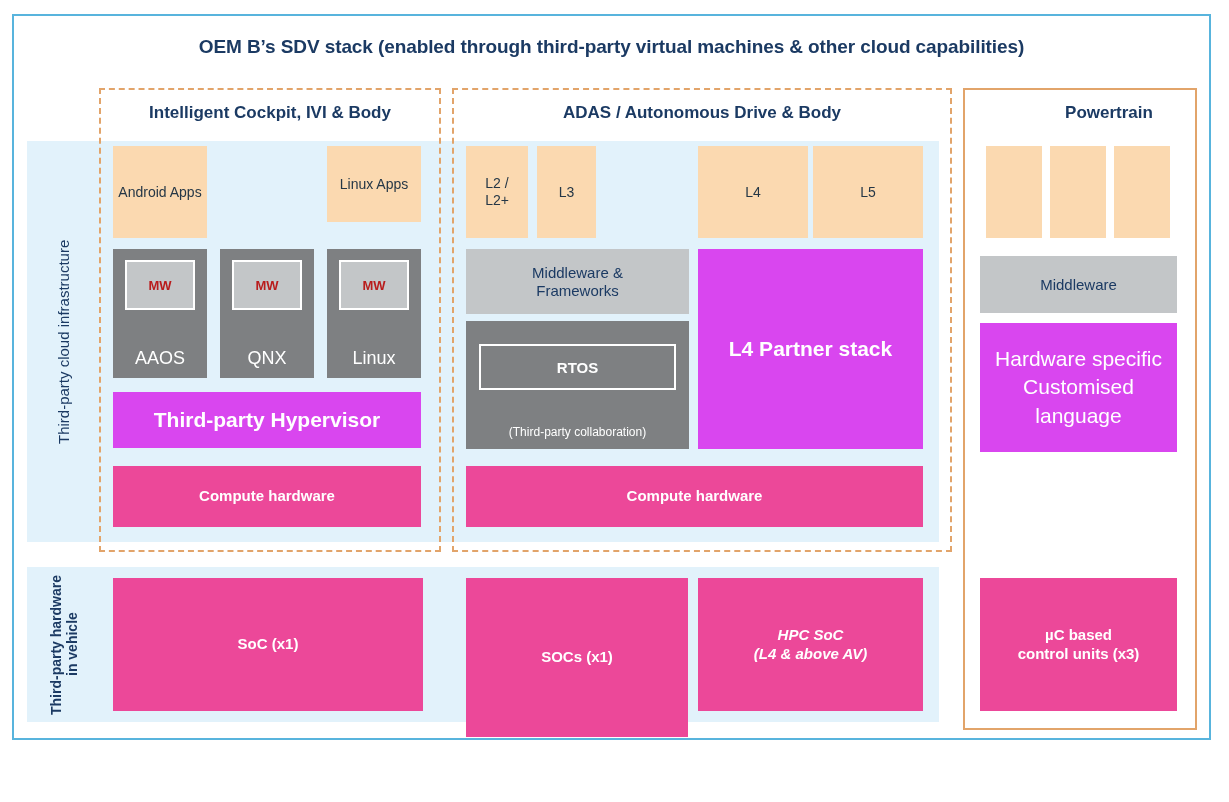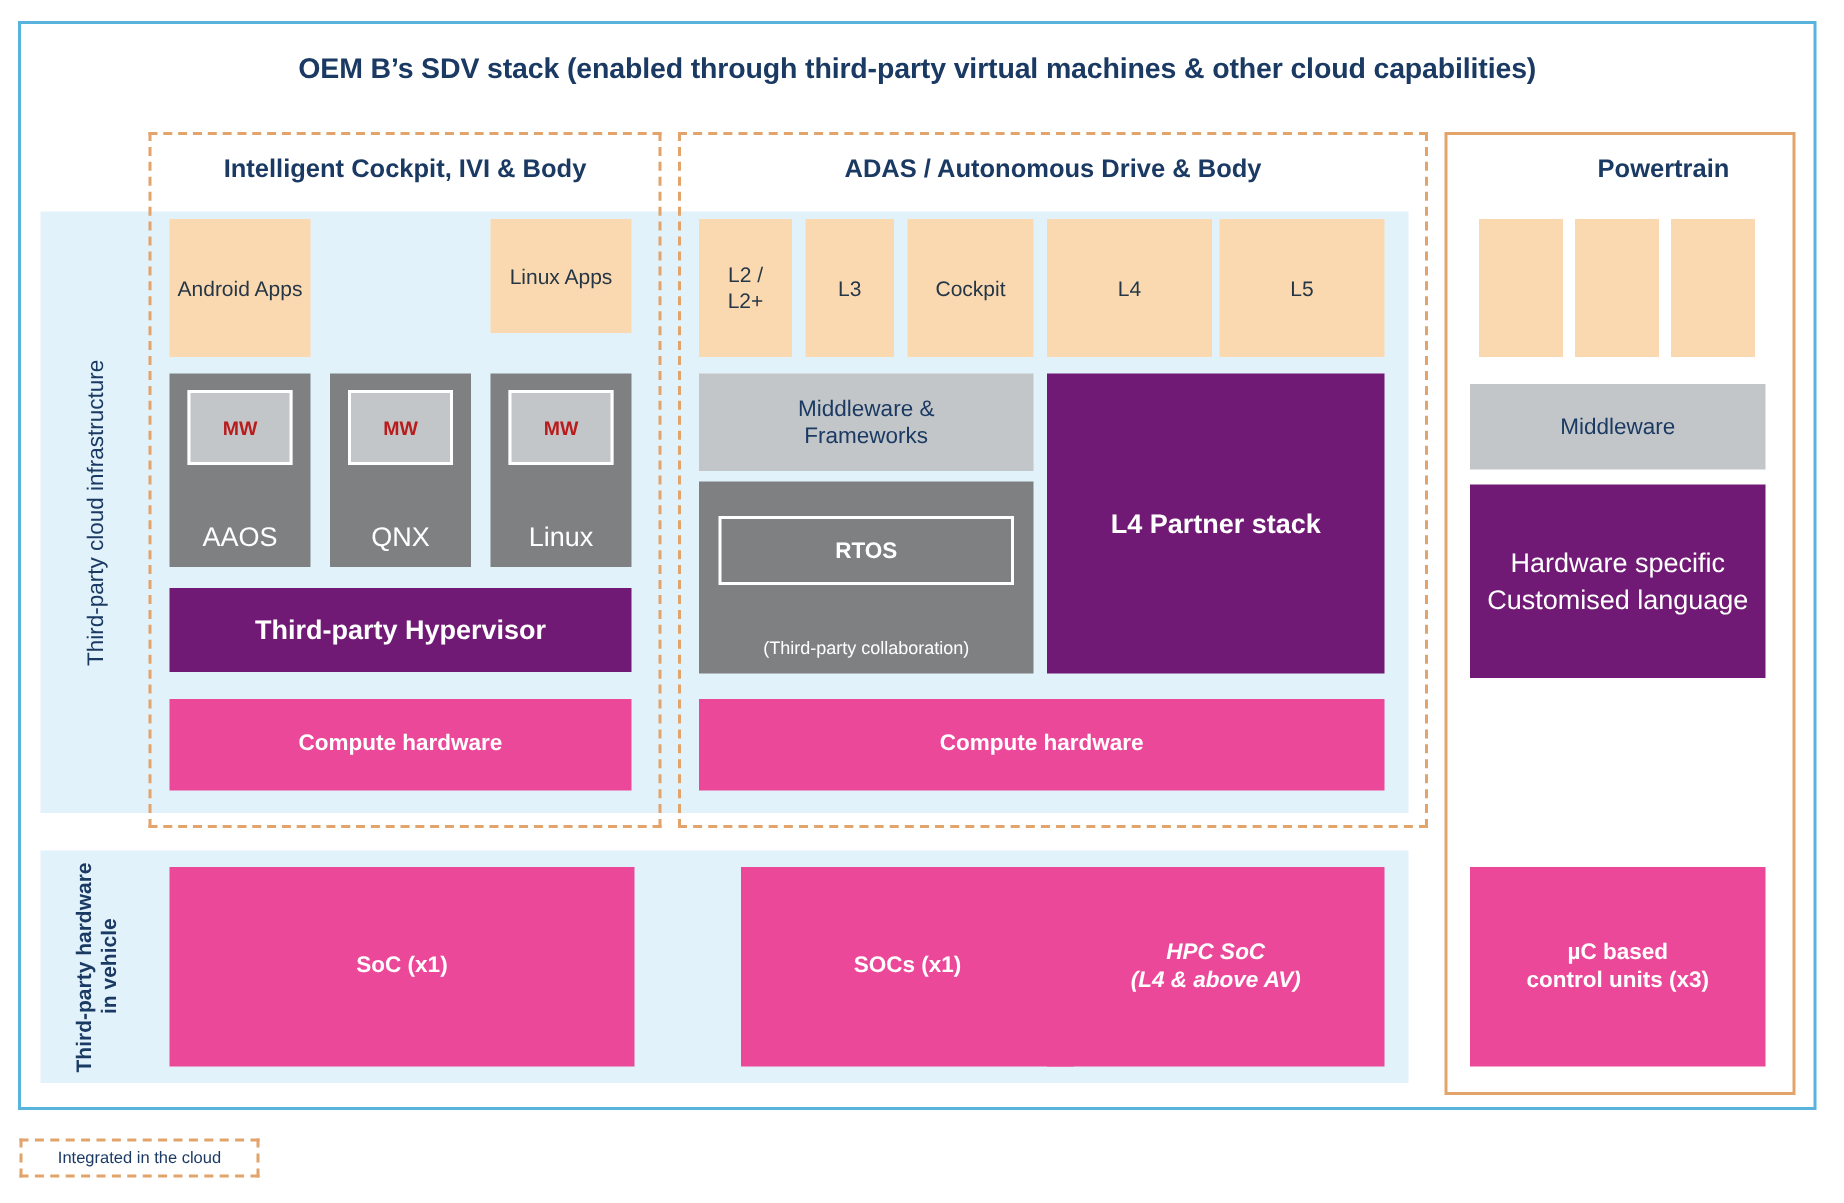--- a/index.html
+++ b/index.html
@@ -64,21 +64,21 @@
     text-align:center;
   }
   #title-cockpit{left:99px;top:103px;width:342px;}
   #title-adas{left:452px;top:103px;width:500px;}
   #title-powertrain{left:963px;top:103px;width:234px;margin-left:29px;}
 
   
   .box{position:absolute;box-sizing:border-box;display:flex;
     align-items:center;justify-content:center;text-align:center;}
   .peach{background:#fbd9b0;color:#253746;font-size:14px;}
-  .gray-dark{background:#701a75;color:#ffffff;font-size:18px;}
+  .gray-dark{background:#d946ef;color:#ffffff;font-size:21px;}
   .gray-light{background:#c3c6c8;color:#1b3a63;font-size:15px;line-height:1.2;}
   .blue{background:#ec4899;color:#ffffff;font-size:15px;font-weight:bold;line-height:1.25;}
 
   
   .os-box{position:absolute;background:#7e8082;box-sizing:border-box;}
   .mw-inner{
     position:absolute;left:12px;top:11px;right:12px;height:50px;
     background:#c3c6c8;border:2px solid #ffffff;box-sizing:border-box;
     display:flex;align-items:center;justify-content:center;
     color:#b91c1c;font-size:13px;font-weight:bold;
@@ -147,21 +147,20 @@
     <div class="mw-inner">MW</div>
     <div class="os-name">Linux</div>
   </div>
 
   <div class="box gray-dark" style="left:113px;top:392px;width:308px;height:56px;font-weight:bold;">Third-party Hypervisor</div>
   <div class="box blue" style="left:113px;top:466px;width:308px;height:61px;">Compute hardware</div>
 
   <div class="box peach" style="left:466px;top:146px;width:62px;height:92px;white-space:pre-line;line-height:1.25;">L2 /
 L2+</div>
   <div class="box peach" style="left:537px;top:146px;width:59px;height:92px;">L3</div>
-  <div class="box peach" style="left:605px;top:146px;width:84px;height:92px;">Cockpit</div>
   <div class="box peach" style="left:698px;top:146px;width:110px;height:92px;">L4</div>
   <div class="box peach" style="left:813px;top:146px;width:110px;height:92px;">L5</div>
 
   <div class="box gray-light" style="left:466px;top:249px;width:223px;height:65px;white-space:pre-line;">Middleware &amp;
 Frameworks</div>
 
   <div id="rtos-block">
     <div id="rtos-inner">RTOS</div>
     <div id="rtos-note">(Third-party collaboration)</div>
   </div>
@@ -176,23 +175,20 @@
 
   <div class="box gray-light" style="left:980px;top:256px;width:197px;height:57px;">Middleware</div>
 
   <div class="box gray-dark" style="left:980px;top:323px;width:197px;height:129px;white-space:pre-line;line-height:1.35;">Hardware specific
 Customised language</div>
 
   <div class="box blue" style="left:980px;top:578px;width:197px;height:133px;white-space:pre-line;">µC based
 control units (x3)</div>
 
   <div class="box blue" style="left:113px;top:578px;width:310px;height:133px;">SoC (x1)</div>
-  <div class="box blue" style="left:466px;top:578px;width:222px;height:133px;margin-left:28px;">SOCs (x1)</div>
+  <div class="box blue" style="left:466px;top:578px;width:222px;height:159px;">SOCs (x1)</div>
   <div class="box blue italic" style="left:698px;top:578px;width:225px;height:133px;flex-direction:column;">
     <div>HPC SoC</div>
     <div>(L4 &amp; above AV)</div>
   </div>
 
-  <div class="legend">
-    <span>Integrated in the cloud</span>
-  </div>
 
 </div>
 
 </body></html>

